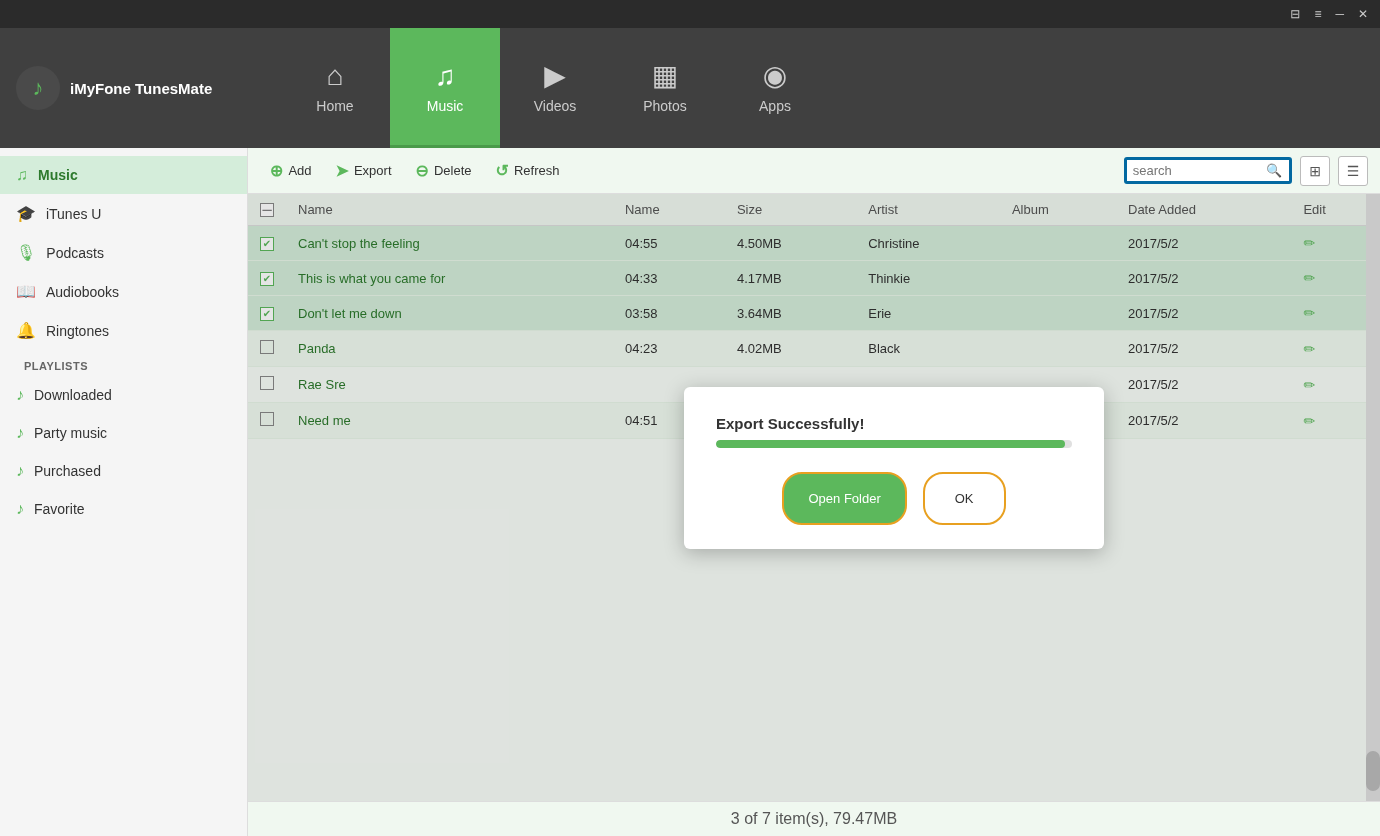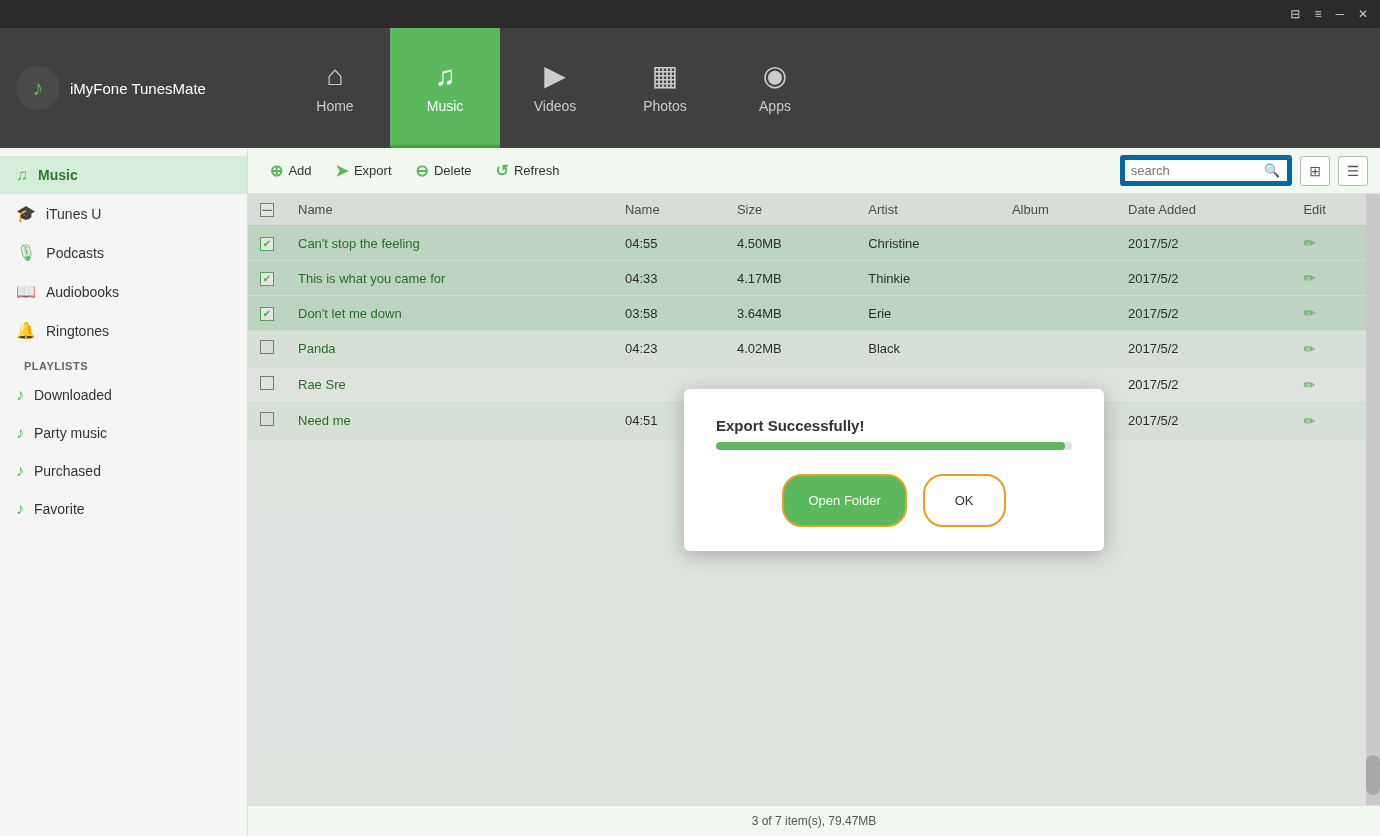--- a/index.html
+++ b/index.html
@@ -56,21 +56,21 @@
       border-radius: 50%;
       display: flex;
       align-items: center;
       justify-content: center;
       color: #5cb85c;
       font-size: 22px;
     }
     .logo-text {
       color: #ffffff;
       font-size: 15px;
-      font-weight: 400;
+      font-weight: 700;
     }
     .nav-items {
       display: flex;
       flex: 1;
       height: 100%;
       align-items: stretch;
     }
     .nav-item {
       display: flex;
       flex-direction: column;
@@ -166,21 +166,21 @@
     }
     .toolbar-btn .btn-icon {
       color: #5cb85c;
       font-size: 16px;
       font-weight: bold;
     }
     .toolbar-spacer { flex: 1; }
     .search-box {
       display: flex;
       align-items: center;
-      border: 5px solid #0369a1;
+      border: 3px solid #0369a1;
       background: #fff;
       border-radius: 3px;
       padding: 3px 6px;
       gap: 4px;
     }
     .search-input {
       border: none;
       outline: none;
       font-size: 13px;
       width: 130px;
@@ -271,21 +271,21 @@
       cursor: pointer;
     }
 
     
     .status-bar {
       background: #f0f8f0;
       border-top: 1px solid #ddd;
       padding: 8px 16px;
       text-align: center;
       color: #555;
-      font-size: 12px;
+      font-size: 16px;
     }
 
     
     .scroll-indicator {
       width: 14px;
       background: #e0e0e0;
       position: absolute;
       right: 0;
       top: 0;
       bottom: 0;

